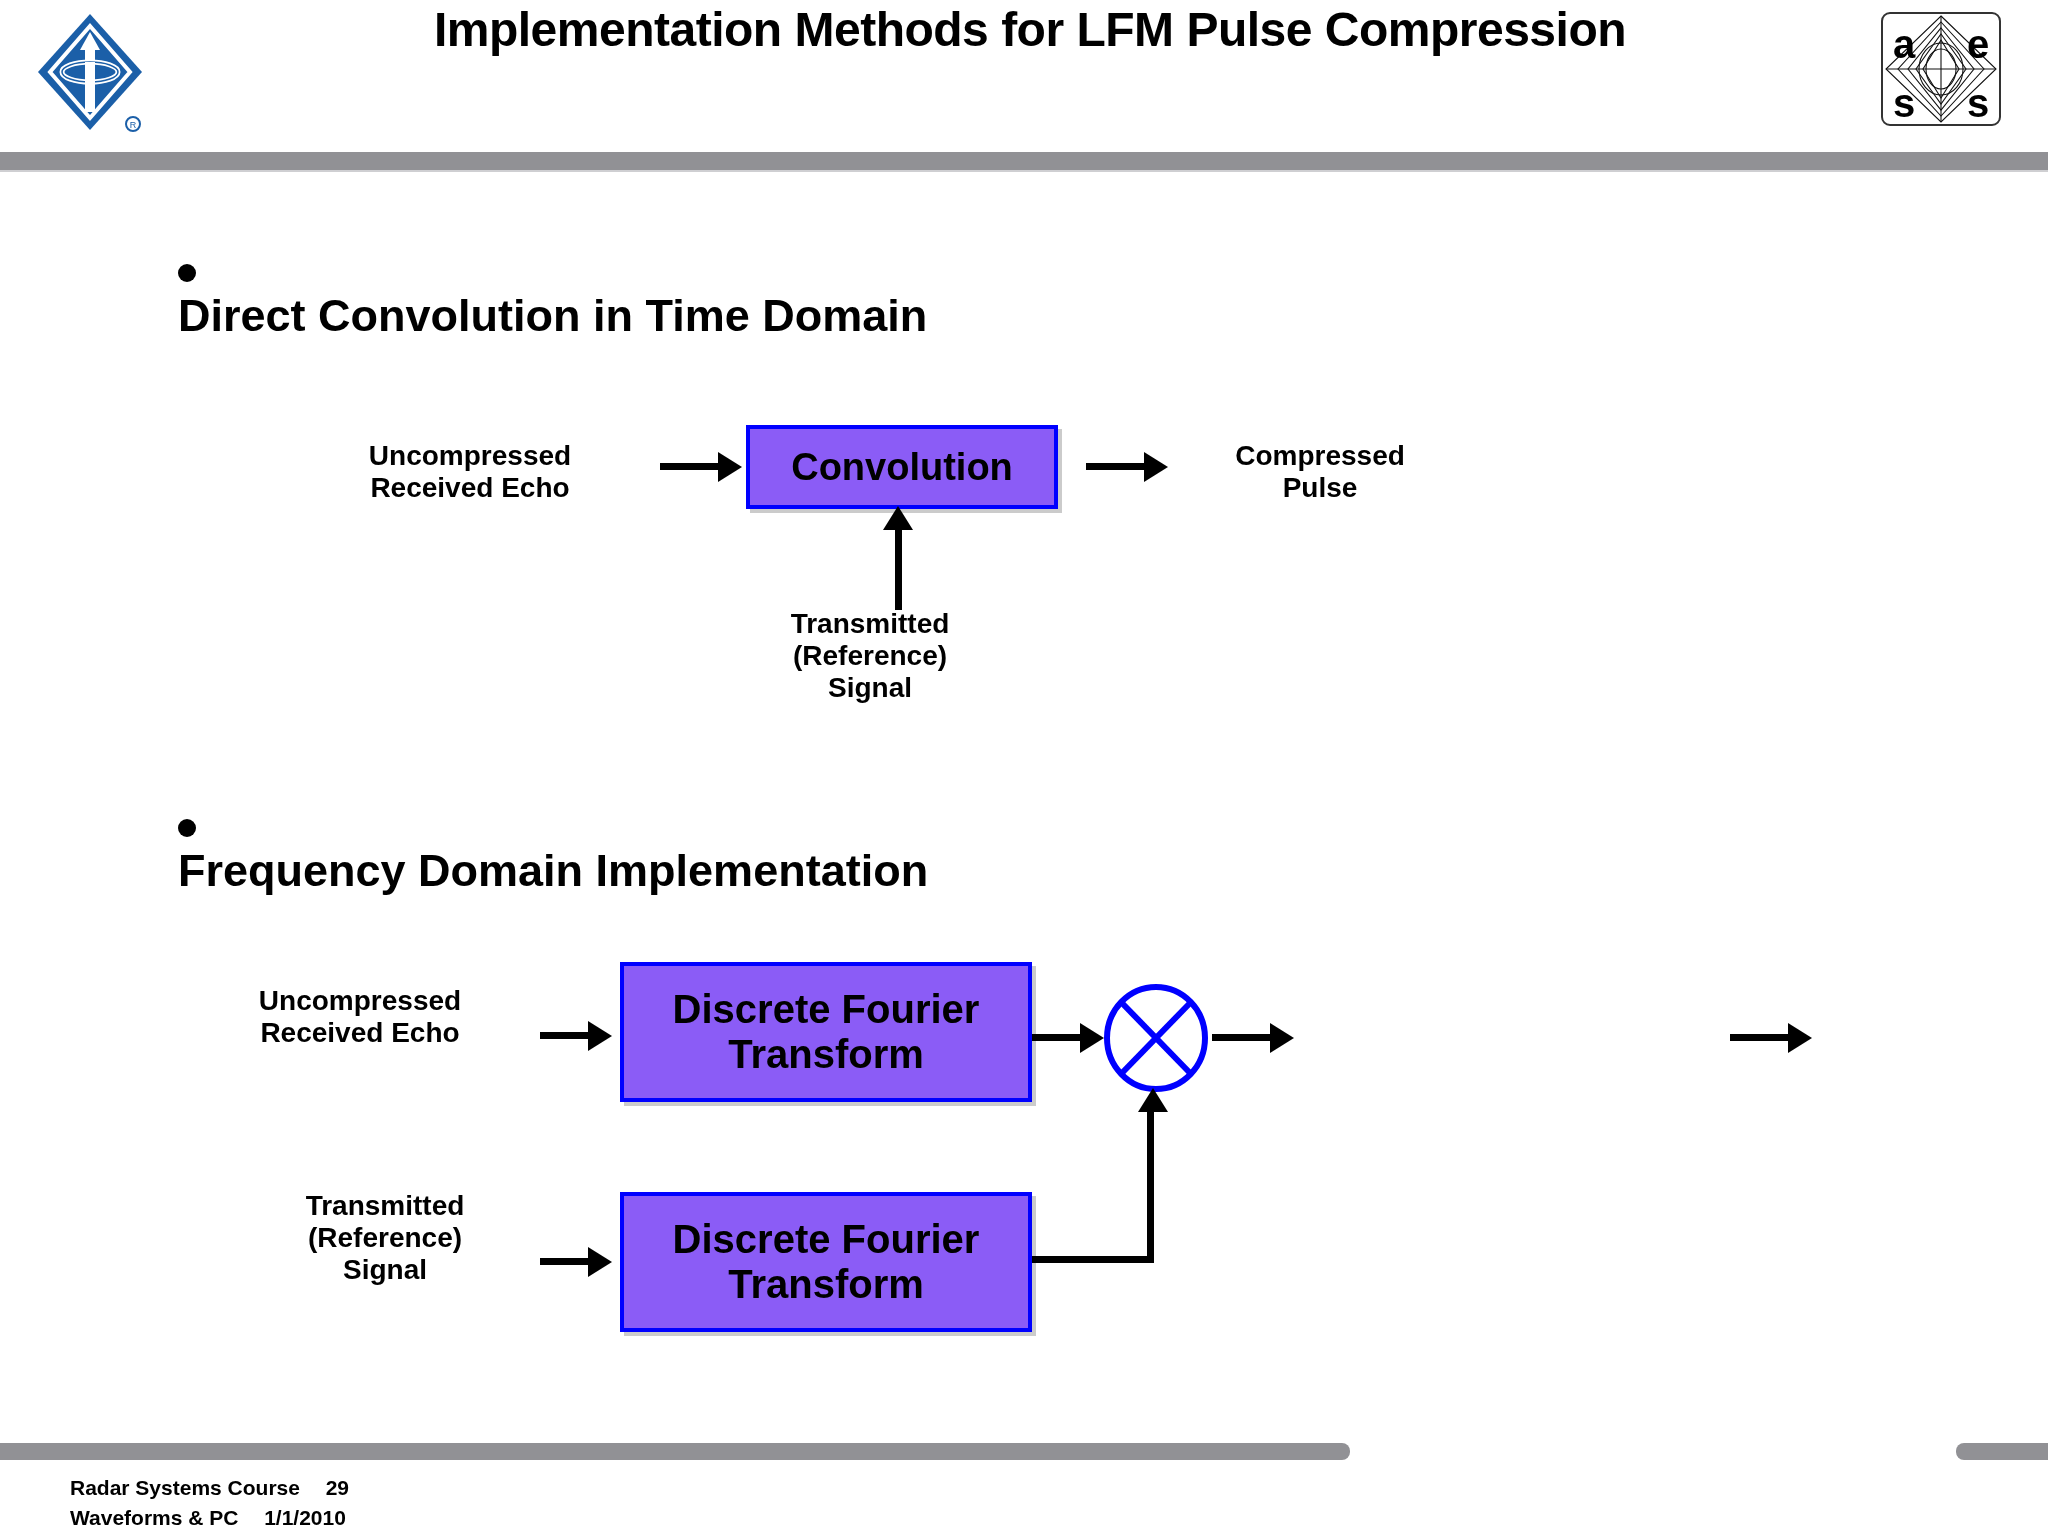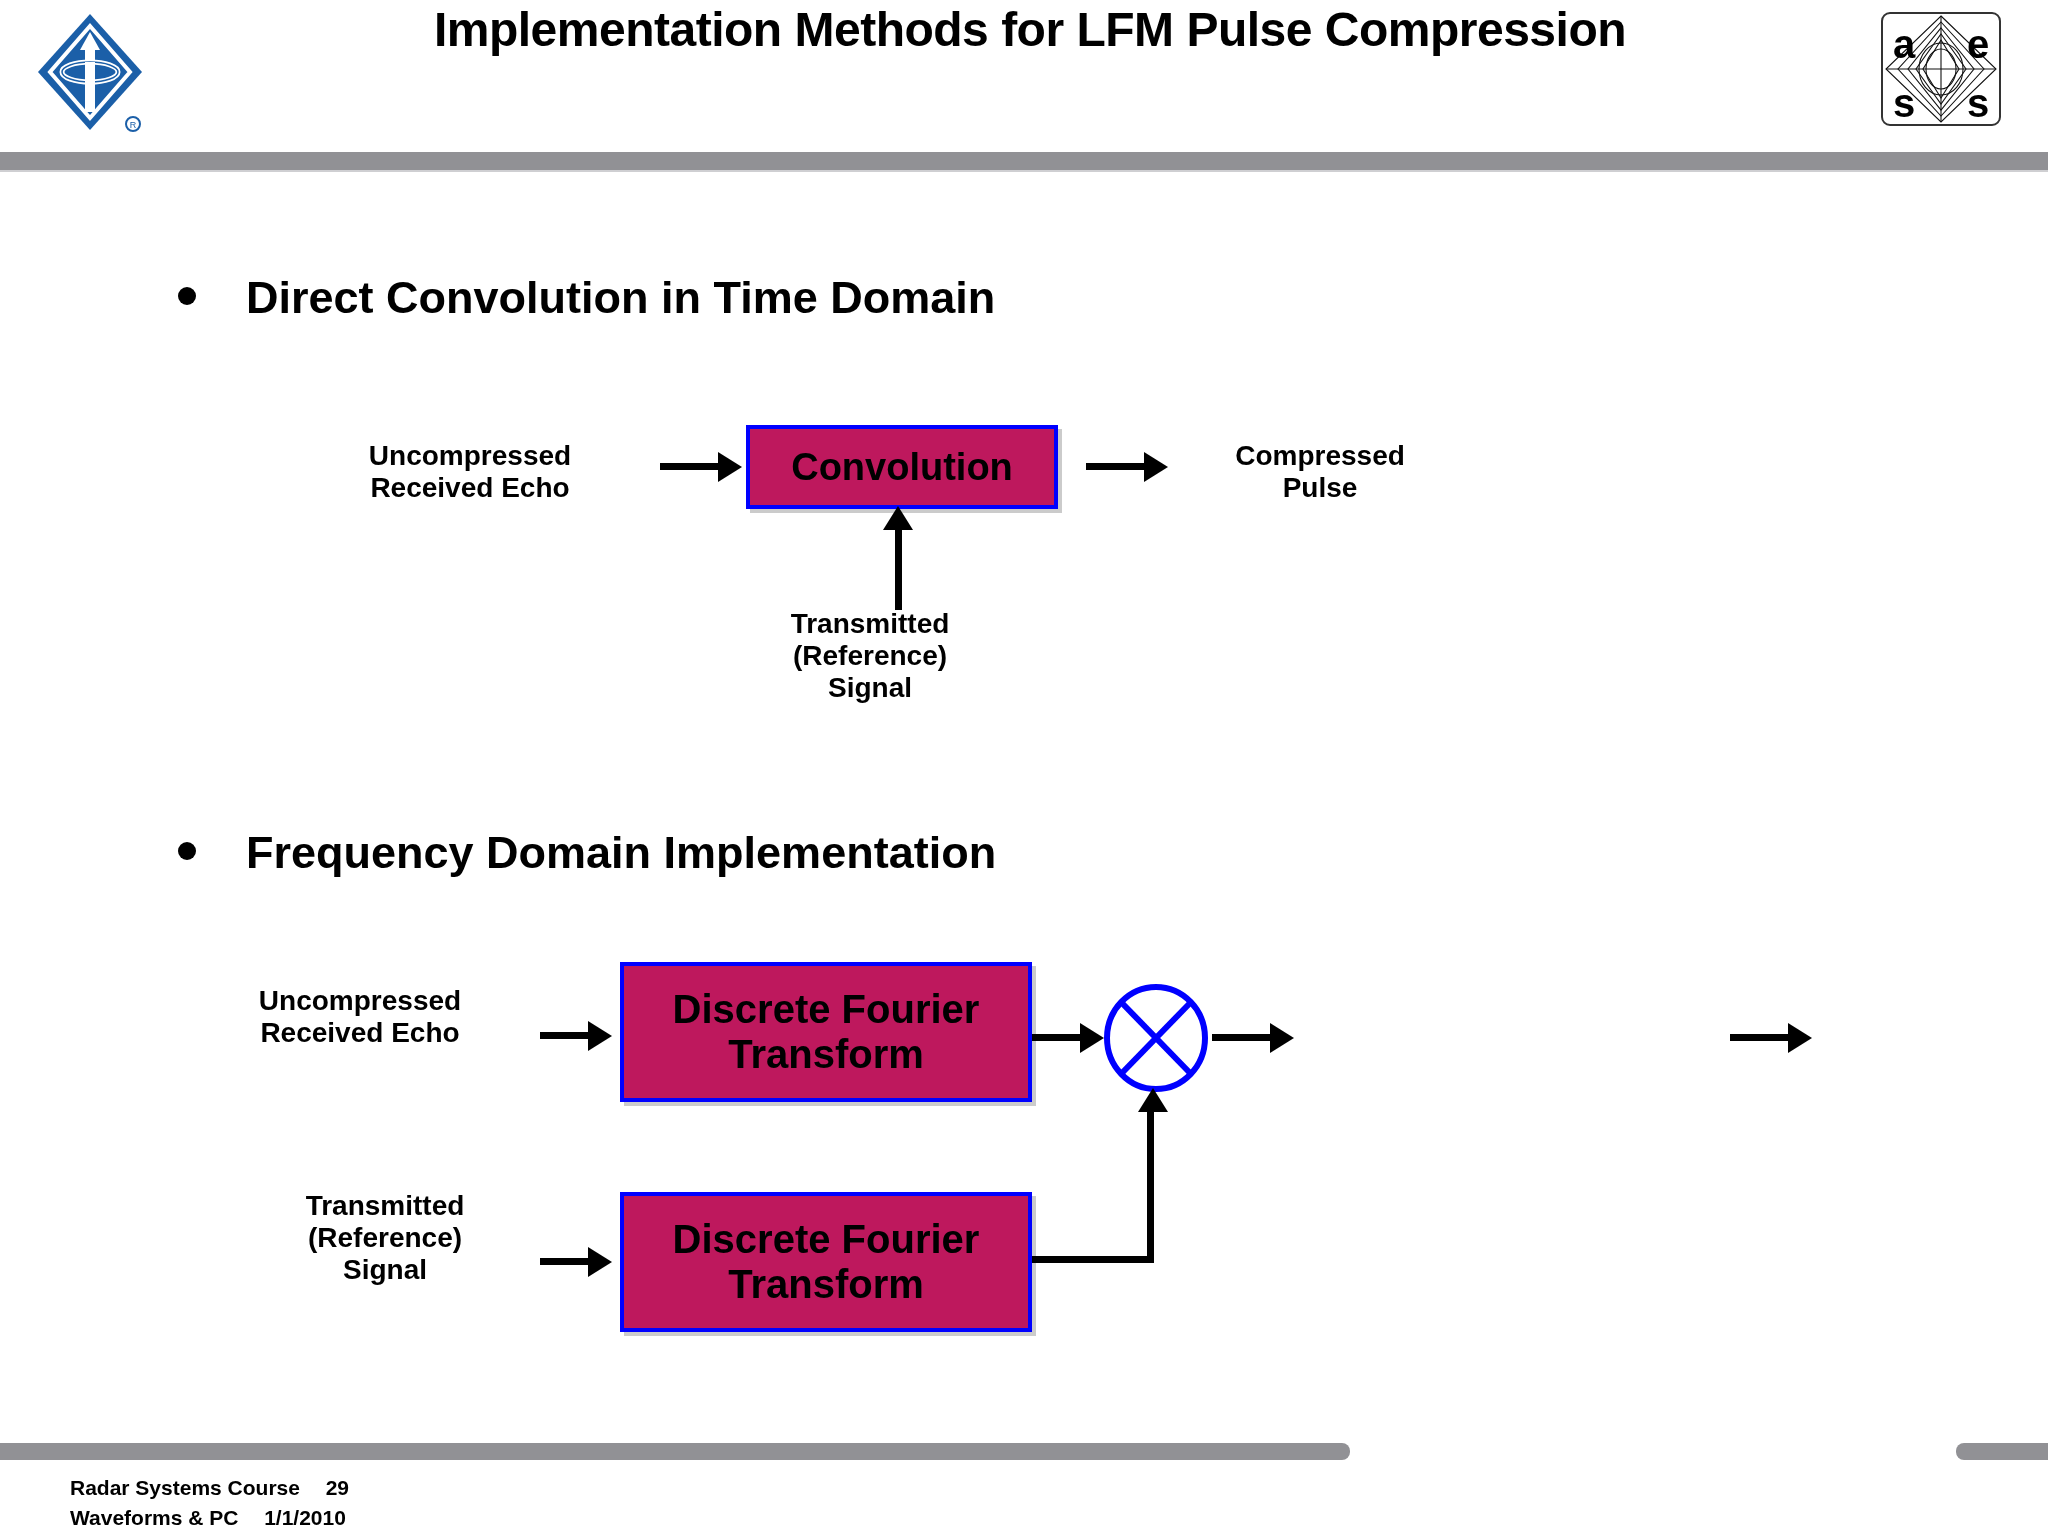--- a/index.html
+++ b/index.html
@@ -56,20 +56,21 @@
     top: 10px;
     width: 126px;
     height: 118px;
   }
 
   
   .bullet-row {
     position: absolute;
     display: flex;
     align-items: baseline;
+    flex-direction: column;
   }
   .bullet-dot {
     width: 18px;
     height: 18px;
     border-radius: 50%;
     background: #000;
     margin-right: 50px;
     flex: 0 0 auto;
     position: relative;
     top: -8px;
@@ -80,21 +81,21 @@
     color: #000;
     white-space: nowrap;
   }
   #bullet-1 { left: 178px; top: 272px; }
   #bullet-2 { left: 178px; top: 827px; }
 
   
   .blk {
     position: absolute;
     border: 4px solid #0000ff;
-    background: #be185d;
+    background: #8b5cf6;
     box-sizing: border-box;
     display: flex;
     align-items: center;
     justify-content: center;
     text-align: center;
     font-size: 38px;
     font-weight: bold;
     color: #000;
     line-height: 1.12;
     box-shadow: 4px 4px 0 rgba(140,140,140,0.45);

